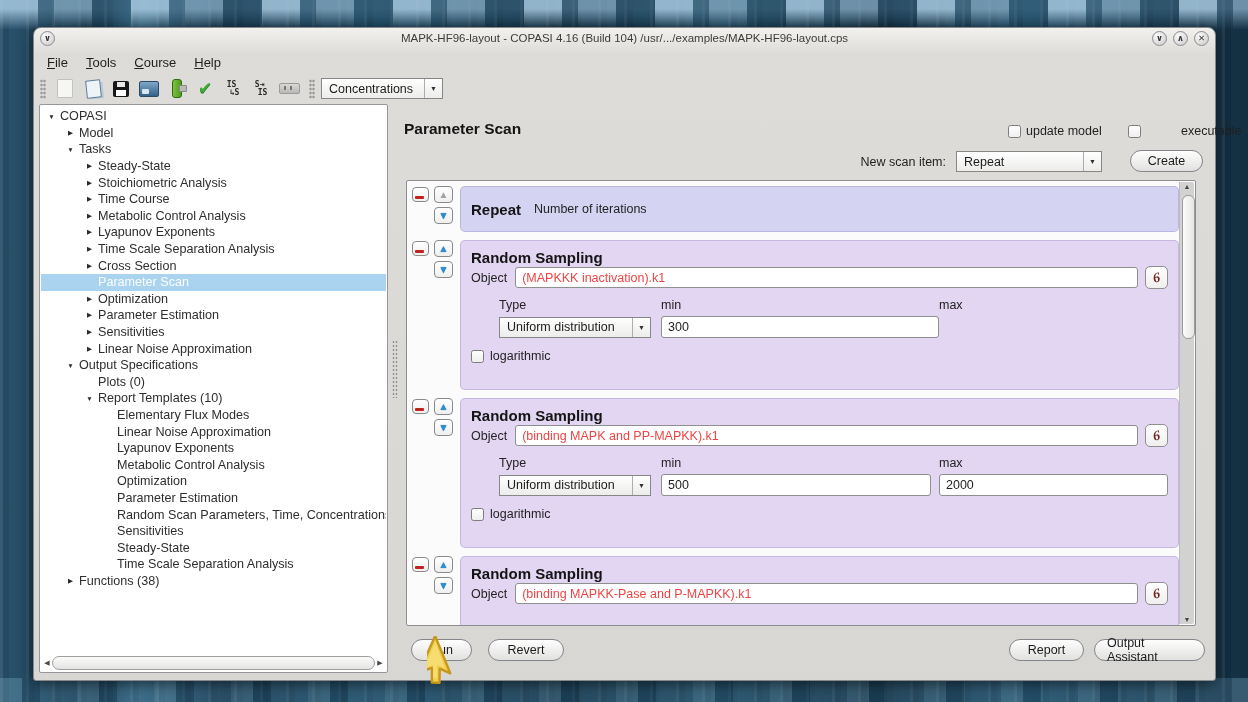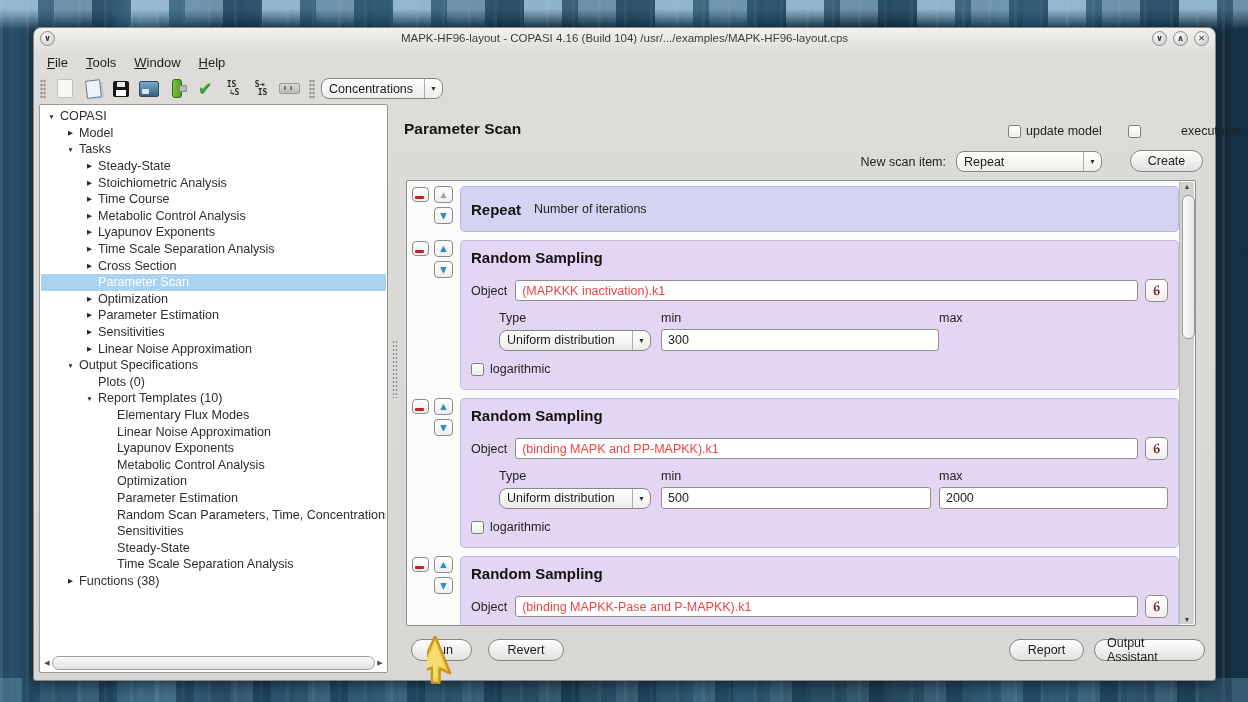--- a/index.html
+++ b/index.html
@@ -50,21 +50,21 @@
   .ic-plug{width:8px;height:17px;background:linear-gradient(90deg,#7fc141,#4e9a1f);border:1px solid #2f6b12;border-radius:3px;position:relative;}
   .ic-plug::after{content:"";position:absolute;right:-6px;top:5px;width:6px;height:5px;background:#b9b9b9;border:1px solid #8a8a8a;border-radius:1px;}
   .ic-check{font-size:17px;font-weight:bold;color:#3fae38;text-shadow:0 1px 0 #1f6e1a;line-height:1;}
   .ic-convert{display:flex;flex-direction:column;align-items:flex-start;line-height:7.5px;font-size:8px;font-weight:bold;color:#2a2a2a;font-family:"DejaVu Sans Mono",monospace;}
   .ic-convert .l2{margin-left:3px;}
   .ic-slider{width:19px;height:9px;background:linear-gradient(180deg,#d8d8d6,#b9b9b7);border:1px solid #9a9a9a;border-radius:2px;position:relative;}
   .ic-slider::after{content:"";position:absolute;left:4px;top:2px;width:2px;height:4px;background:#77777a;box-shadow:6px 0 0 #77777a;}
   .tb-sep{width:6px;height:20px;margin:0 6px;background-image:radial-gradient(#9a9a9a 1px,transparent 1.2px);background-size:3px 4px;}
 
   .combo{display:flex;align-items:center;background:linear-gradient(180deg,#ffffff,#ececea);
-    border:1px solid #878787;border-radius:8px;box-sizing:border-box;height:21px;}
+    border:1px solid #878787;border-radius:0;box-sizing:border-box;height:21px;}
   .combo-text{flex:1;padding:0 7px;font-size:12.5px;color:#1c1c1c;white-space:nowrap;overflow:hidden;}
   .combo-arrow{width:17px;align-self:stretch;border-left:1px solid #adadad;display:flex;align-items:center;justify-content:center;font-size:7px;color:#2f2f2f;}
   #toolbar-view-combo{width:122px;}
 
   
   #tree-panel{position:absolute;left:5px;top:76px;width:349px;height:569px;background:#ffffff;
     border:1px solid #96979a;border-radius:2px;box-sizing:border-box;}
   #tree-list{position:absolute;left:1px;top:3px;right:1px;bottom:18px;overflow:hidden;}
   .tree-row{height:16.6px;display:flex;align-items:center;font-size:12.6px;color:#2e2e2e;white-space:nowrap;}
   .tree-row.selected{background:#a9d3ee;color:#fbfdfe;}
@@ -108,21 +108,21 @@
   .scan-panel{flex:1;border-radius:5px;box-sizing:border-box;padding:8px 10px;border:1px solid rgba(125,115,185,0.30);}
   .panel-repeat{background:#d5d3f2;height:46px;display:flex;align-items:center;}
   .panel-random{background:#e3d6f3;height:150px;}
   .panel-random.partial{height:150px;}
   .item-title{font-size:15px;font-weight:bold;color:#141414;}
   .panel-repeat .item-title{margin-right:13px;}
   .inline-label{font-size:12.5px;color:#232323;white-space:nowrap;}
   .text-input{box-sizing:border-box;height:22px;border:1px solid #8f8f8f;border-radius:3px;background:#ffffff;
     font-family:"Liberation Sans","DejaVu Sans",sans-serif;font-size:12.5px;color:#222;padding:0 6px;outline:none;}
   .panel-repeat .text-input{flex:1;margin-left:8px;}
-  .object-row{display:flex;align-items:center;margin-top:13px;}
+  .object-row{display:flex;align-items:center;margin-top:0;}
   .object-row .inline-label{flex:0 0 auto;}
   .object-field{flex:1;margin:0 7px 0 8px;height:21px;color:#ef4444;}
   .object-field::placeholder{color:#9b93a4;opacity:1;}
   .copasi-btn{width:23px;height:23px;box-sizing:border-box;border:1px solid #8f8f8f;border-radius:5px;
     background:linear-gradient(180deg,#ffffff,#f0efee);display:flex;align-items:center;justify-content:center;flex:0 0 auto;}
   .copasi-glyph{font-family:"Liberation Serif","DejaVu Serif",serif;font-style:italic;font-weight:bold;font-size:14px;color:#6f2727;transform:rotate(-12deg);line-height:1;}
   .tmm-grid{display:grid;grid-template-columns:162px 278px 1fr;align-items:center;margin-left:28px;}
   .labels-grid{margin-top:9px;}
   .controls-grid{margin-top:4px;}
   .dist-combo{width:152px;}
@@ -158,21 +158,21 @@
     <div class="winbtn" id="btn-window-menu">∨</div>
     <div id="window-title">MAPK-HF96-layout - COPASI 4.16 (Build 104) /usr/.../examples/MAPK-HF96-layout.cps</div>
     <div class="winbtn" id="btn-minimize">∨</div>
     <div class="winbtn" id="btn-maximize">∧</div>
     <div class="winbtn" id="btn-close">✕</div>
   </div>
 
   <div id="menubar">
     <span class="menu-item">File</span>
     <span class="menu-item">Tools</span>
-    <span class="menu-item">Window</span>
+    <span class="menu-item">Course</span>
     <span class="menu-item">Help</span>
   </div>
 
   <div id="toolbar">
     <div class="tb-handle"></div>
     <div class="tb-icon">
         <span class="ic-new"></span>
       </div>
     <div class="tb-icon">
         <span class="ic-open"></span>

